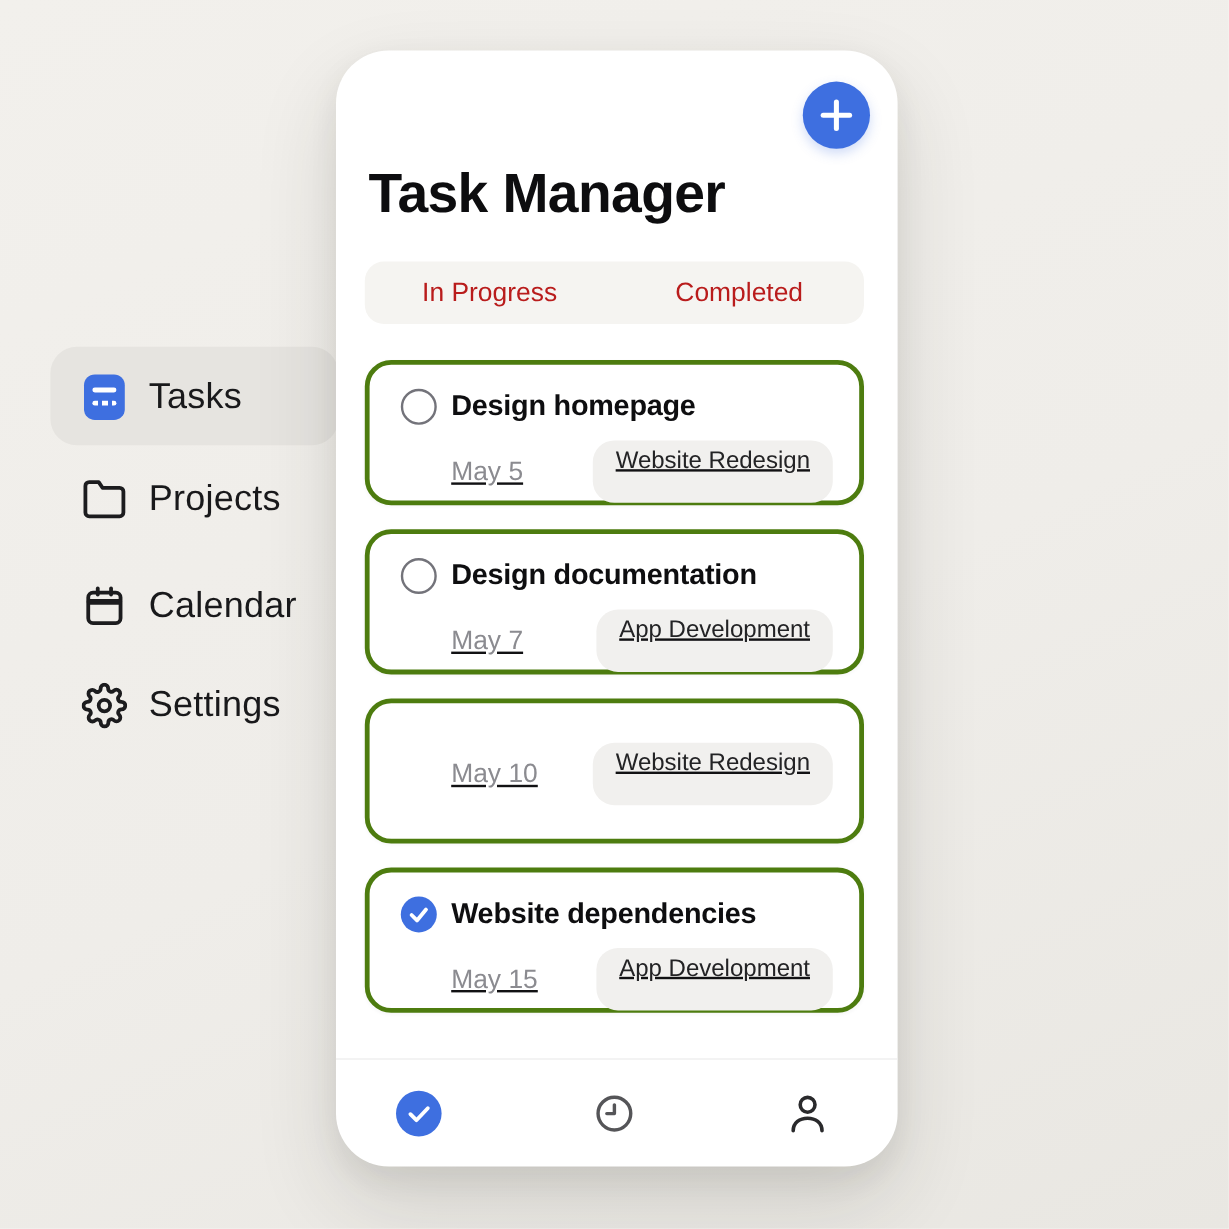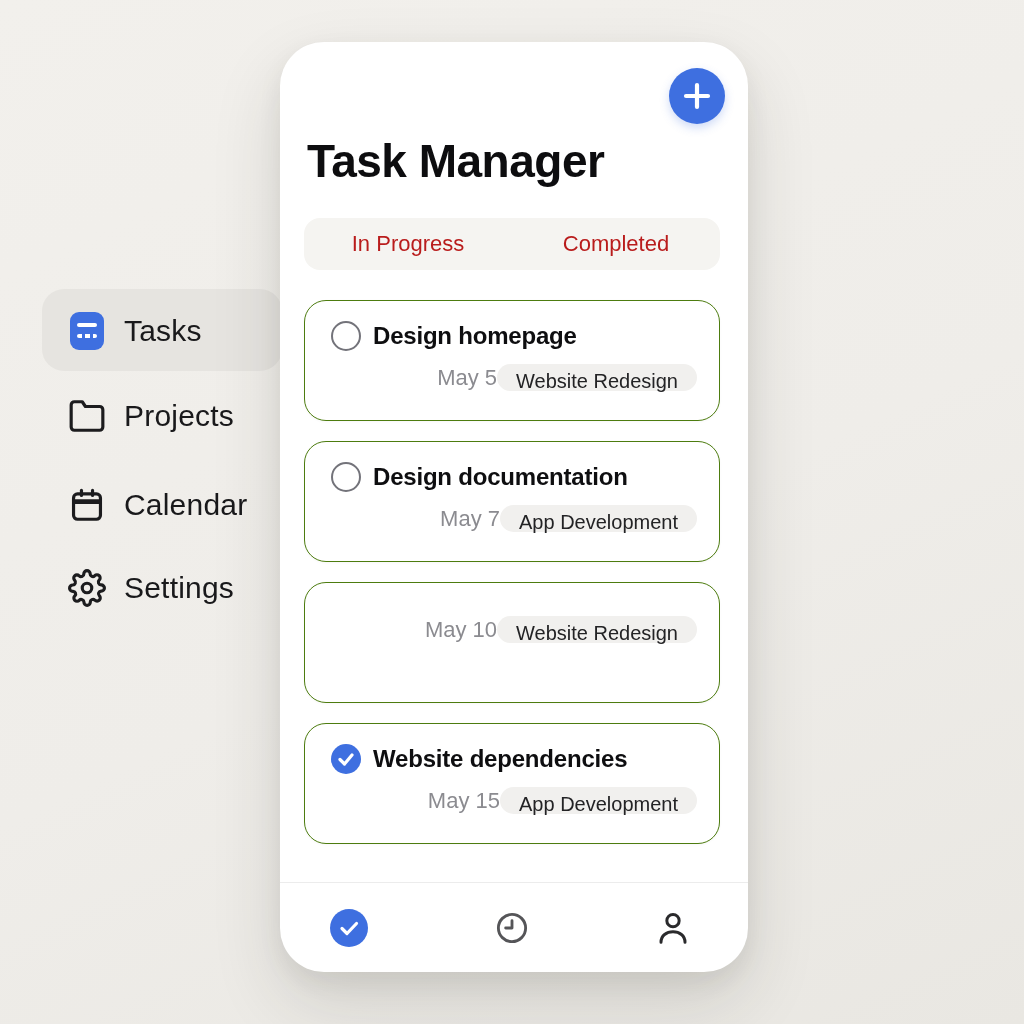--- a/index.html
+++ b/index.html
@@ -71,34 +71,34 @@
   .tab.active{
     flex:0 0 121px;background:var(--accent);color:#fff;font-weight:600;border-radius:15px;
   }
 
   
   .task-list{
     position:absolute;left:24px;top:258px;width:416px;
     display:flex;flex-direction:column;gap:20px;
   }
   .task-card{
-    height:121px;background:#fff;border:1px solid #4d7c0f;border-radius:22px;
+    height:121px;background:#fff;border:4px solid #4d7c0f;border-radius:22px;
     padding:20px 22px 0 26px;box-shadow:0 1px 3px rgba(0,0,0,.03);
     cursor:pointer;
   }
   .row1{display:flex;align-items:center;gap:12px;}
   .checkbox{width:30px;height:30px;border-radius:50%;flex:0 0 30px;display:flex;align-items:center;justify-content:center;cursor:pointer;}
   .checkbox.unchecked{border:2px solid #73737a;background:#fff;}
   .checkbox.checked{background:var(--accent);}
   .task-title{font-size:24px;font-weight:600;color:#0e0e10;letter-spacing:-.2px;}
-  .row2{margin:13px 0 0 42px;display:flex;align-items:center;justify-content:flex-end;}
+  .row2{margin:13px 0 0 42px;display:flex;align-items:center;justify-content:space-between;text-decoration:underline;}
   .task-date{font-size:22px;color:var(--muted);}
   .task-tag{
     background:var(--pill-bg);color:#232325;font-size:20px;
-    height:27px;line-height:35px;padding:0 19px;border-radius:18px;white-space:nowrap;
+    height:52px;line-height:35px;padding:0 19px;border-radius:18px;white-space:nowrap;
   }
 
   
   .bottom-nav{
     position:absolute;left:0;right:0;top:840px;height:90px;
     border-top:1px solid #ececec;
   }
   .nav-item{position:absolute;top:0;height:90px;width:56px;display:flex;align-items:center;justify-content:center;background:none;border:none;cursor:pointer;}
   .nav-item.n1{left:41px;}
   .nav-item.n2{left:204px;}

